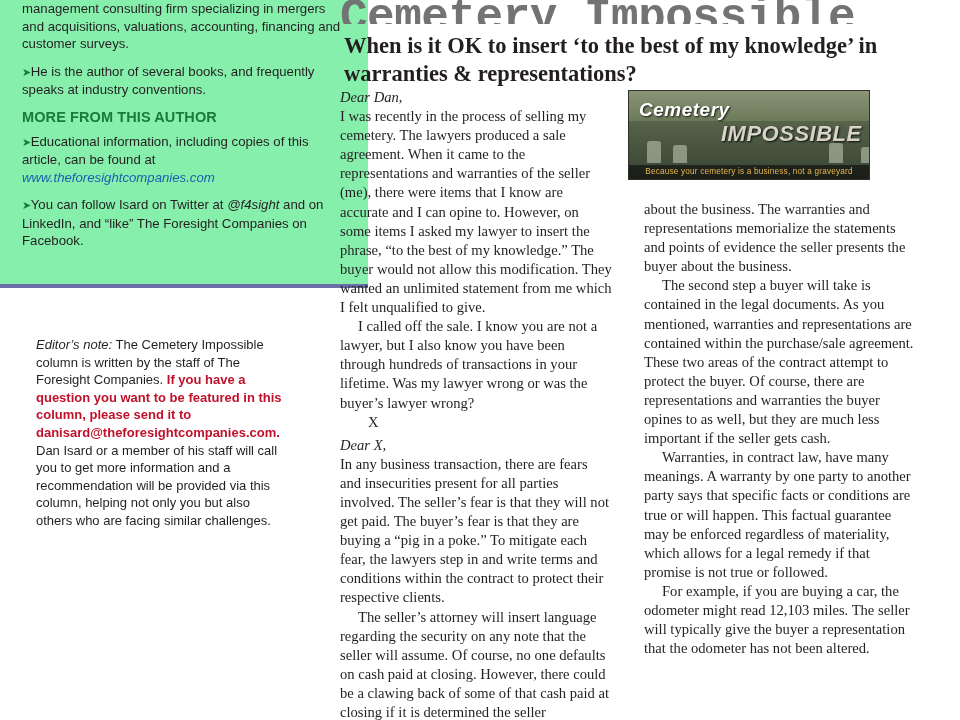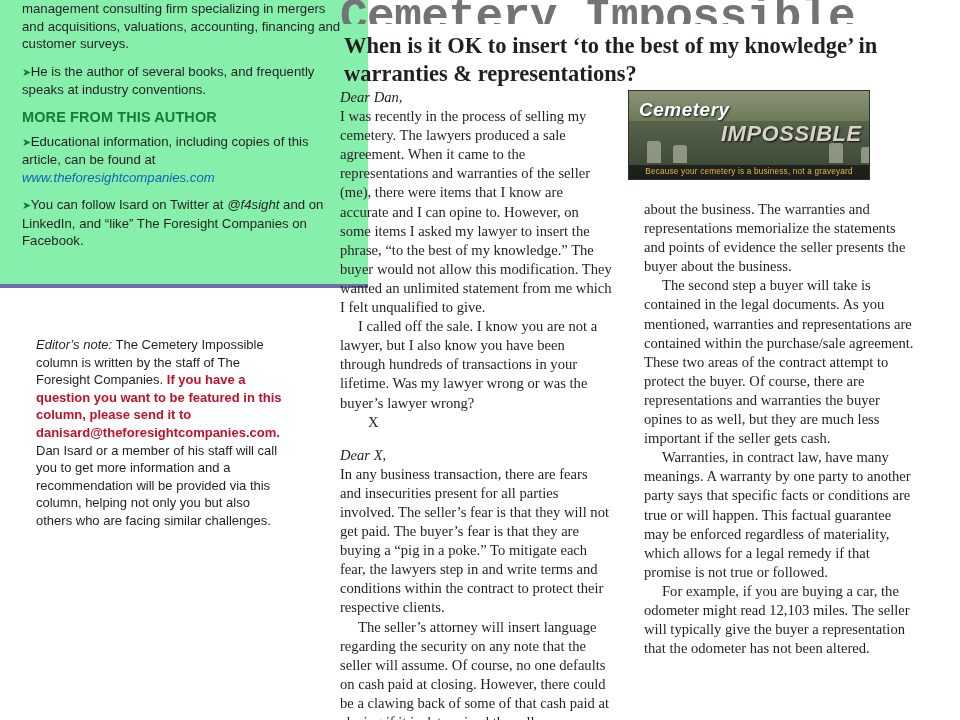--- a/index.html
+++ b/index.html
@@ -259,21 +259,21 @@
   <div class="photo-title2">IMPOSSIBLE</div>
   <div class="photo-strap">Because your cemetery is a business, not a graveyard</div>
 </div>
 
 <div class="cols">
   <div class="col col-left">
     <p class="ital">Dear Dan,</p>
     <p>I was recently in the process of selling my cemetery. The lawyers produced a sale agreement. When it came to the representations and warranties of the seller (me), there were items that I know are accurate and I can opine to. However, on some items I asked my lawyer to insert the phrase, “to the best of my knowledge.” The buyer would not allow this modification. They wanted an unlimited statement from me which I felt unqualified to give.</p>
     <p class="indent">I called off the sale. I know you are not a lawyer, but I also know you have been through hundreds of transactions in your lifetime. Was my lawyer wrong or was the buyer’s lawyer wrong?</p>
     <p class="center-x">X</p>
-    <p class="ital" style="margin-top:14px;">Dear X,</p>
+    <p class="ital" style="margin-top:4px;">Dear X,</p>
     <p>In any business transaction, there are fears and insecurities present for all parties involved. The seller’s fear is that they will not get paid. The buyer’s fear is that they are buying a “pig in a poke.” To mitigate each fear, the lawyers step in and write terms and conditions within the contract to protect their respective clients.</p>
     <p class="indent">The seller’s attorney will insert language regarding the security on any note that the seller will assume. Of course, no one defaults on cash paid at closing. However, there could be a clawing back of some of that cash paid at closing if it is determined the seller</p>
   </div>
 
   <div class="col col-right">
     <div class="spacer-img"></div>
     <p>about the business. The warranties and representations memorialize the statements and points of evidence the seller presents the buyer about the business.</p>
     <p class="indent">The second step a buyer will take is contained in the legal documents. As you mentioned, warranties and representations are contained within the purchase/sale agreement. These two areas of the contract attempt to protect the buyer. Of course, there are representations and warranties the buyer opines to as well, but they are much less important if the seller gets cash.</p>
     <p class="indent">Warranties, in contract law, have many meanings. A warranty by one party to another party says that specific facts or conditions are true or will happen. This factual guarantee may be enforced regardless of materiality, which allows for a legal remedy if that promise is not true or followed.</p>
     <p class="indent">For example, if you are buying a car, the odometer might read 12,103 miles. The seller will typically give the buyer a representation that the odometer has not been altered.</p>

